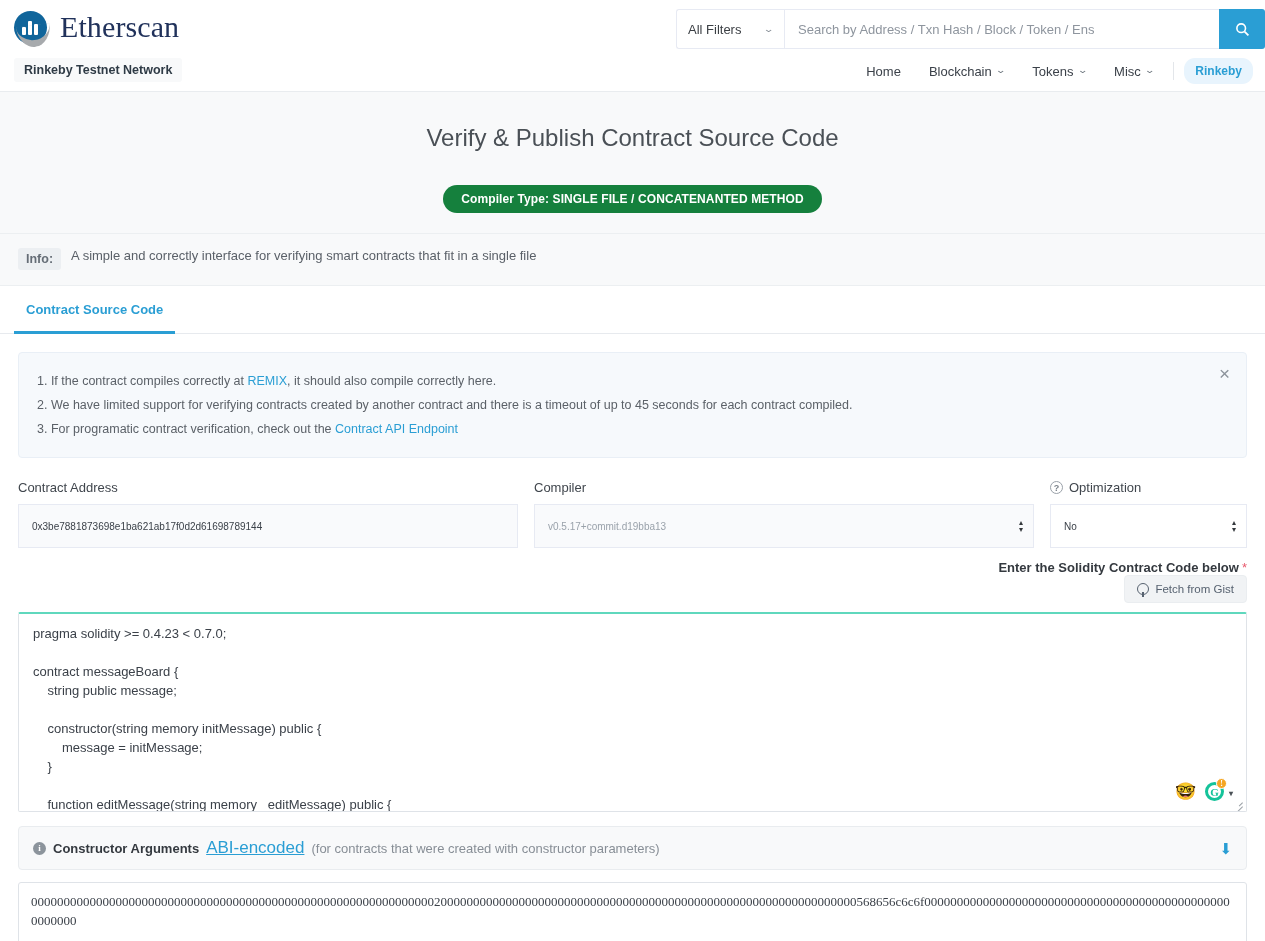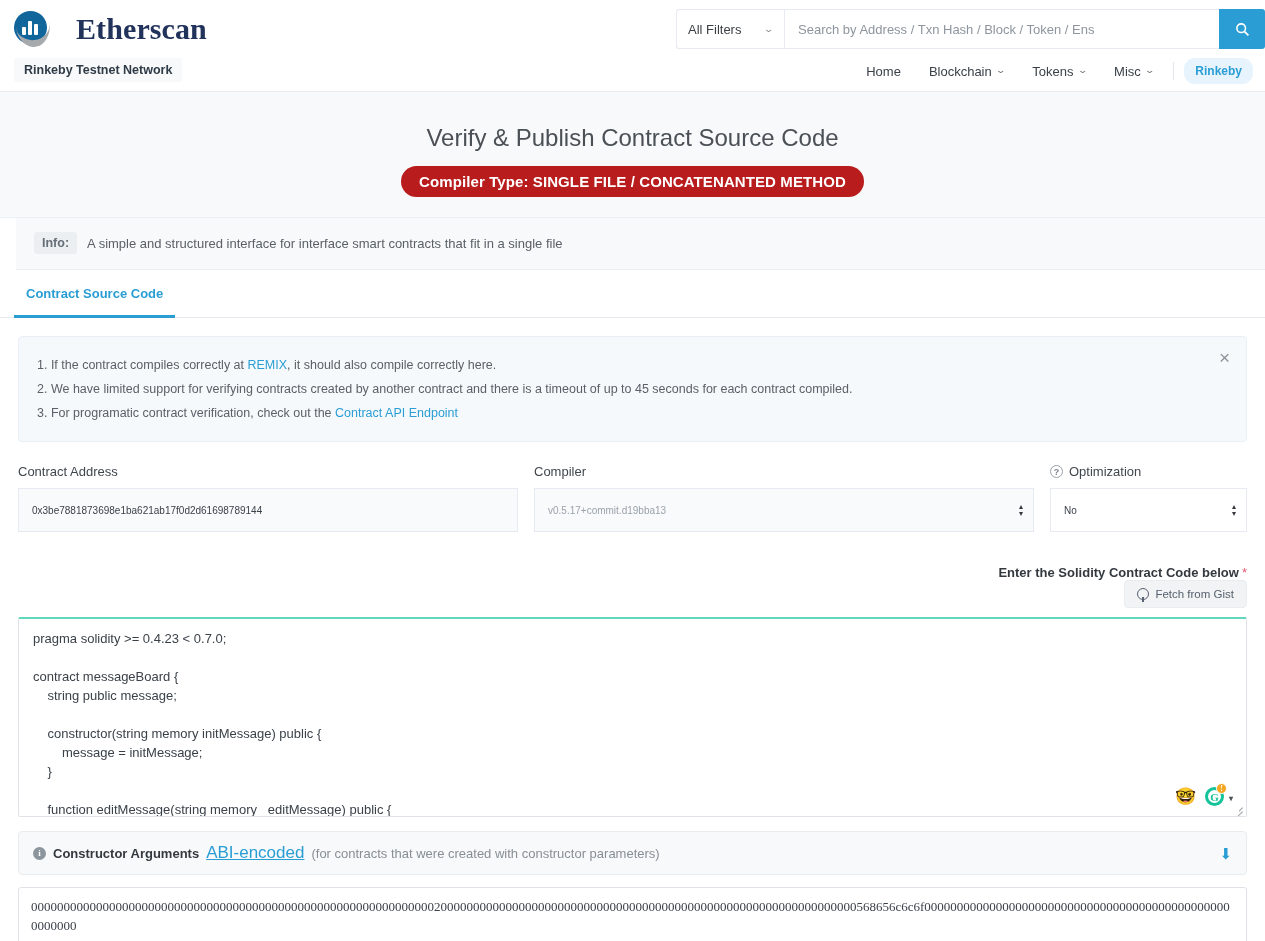--- a/index.html
+++ b/index.html
@@ -21,23 +21,21 @@
     position: relative;
     height: 92px;
     background: #ffffff;
     border-bottom: 1px solid #e9ecef;
   }
   .brand {
     position: absolute;
     left: 14px;
     top: 10px;
     display: flex;
-    align-items: center;
-    gap: 24px;
-    font-weight: bold;
+    gap: 8px;
   }
   .brand-mark {
     position: relative;
     width: 38px;
     height: 38px;
     flex: none;
   }
   .brand-mark .disc {
     position: absolute;
     left: 0; top: 1px;
@@ -176,37 +174,36 @@
     border-bottom: 1px solid #eceff1;
   }
   .page-title {
     font-size: 24px;
     font-weight: normal;
     color: #4a5056;
     margin: 0 0 14px;
   }
   .compiler-pill {
     display: inline-block;
-    background: #b91c1c;
+    background: #15803d;
     color: #ffffff;
-    font-size: 15px;
+    font-size: 12px;
     font-weight: bold;
     padding: 7px 18px;
     border-radius: 20px;
     letter-spacing: 0.1px;
+    margin-top: 19px;
   }
 
   .infoband {
     background: #f8f9fa;
     padding: 14px 0 15px 18px;
     display: flex;
-    align-items: center;
     gap: 10px;
     border-bottom: 1px solid #eceff1;
-    margin-left: 16px;
   }
   .info-chip {
     background: #eceff2;
     color: #656d76;
     font-size: 12.5px;
     font-weight: bold;
     padding: 4px 8px;
     border-radius: 3px;
   }
   .info-text { color: #5a6068; font-size: 13px; }
@@ -255,21 +252,21 @@
     color: #8d949c;
     cursor: pointer;
     background: none;
     border: none;
     padding: 2px 4px;
   }
 
   .fieldrow {
     display: flex;
     gap: 16px;
-    margin-bottom: 33px;
+    margin-bottom: 12px;
   }
   .field-addr { width: 500px; flex: none; }
   .field-compiler { width: 500px; flex: none; }
   .field-optim { flex: 1; }
 
   .flabel {
     font-size: 13px;
     color: #40464d;
     margin-bottom: 9px;
     display: flex;
@@ -549,21 +546,21 @@
   </div>
 </div>
 
 <div class="titleband">
   <h1 class="page-title">Verify &amp; Publish Contract Source Code</h1>
   <span class="compiler-pill">Compiler Type: SINGLE FILE / CONCATENANTED METHOD</span>
 </div>
 
 <div class="infoband">
   <span class="info-chip">Info:</span>
-  <span class="info-text">A simple and structured interface for interface smart contracts that fit in a single file</span>
+  <span class="info-text">A simple and correctly interface for verifying smart contracts that fit in a single file</span>
 </div>
 
 <div class="tabstrip">
   <div class="tab">Contract Source Code</div>
 </div>
 
 <div class="main">
 
   <div class="alertbox">
     <button class="alert-close">×</button>

